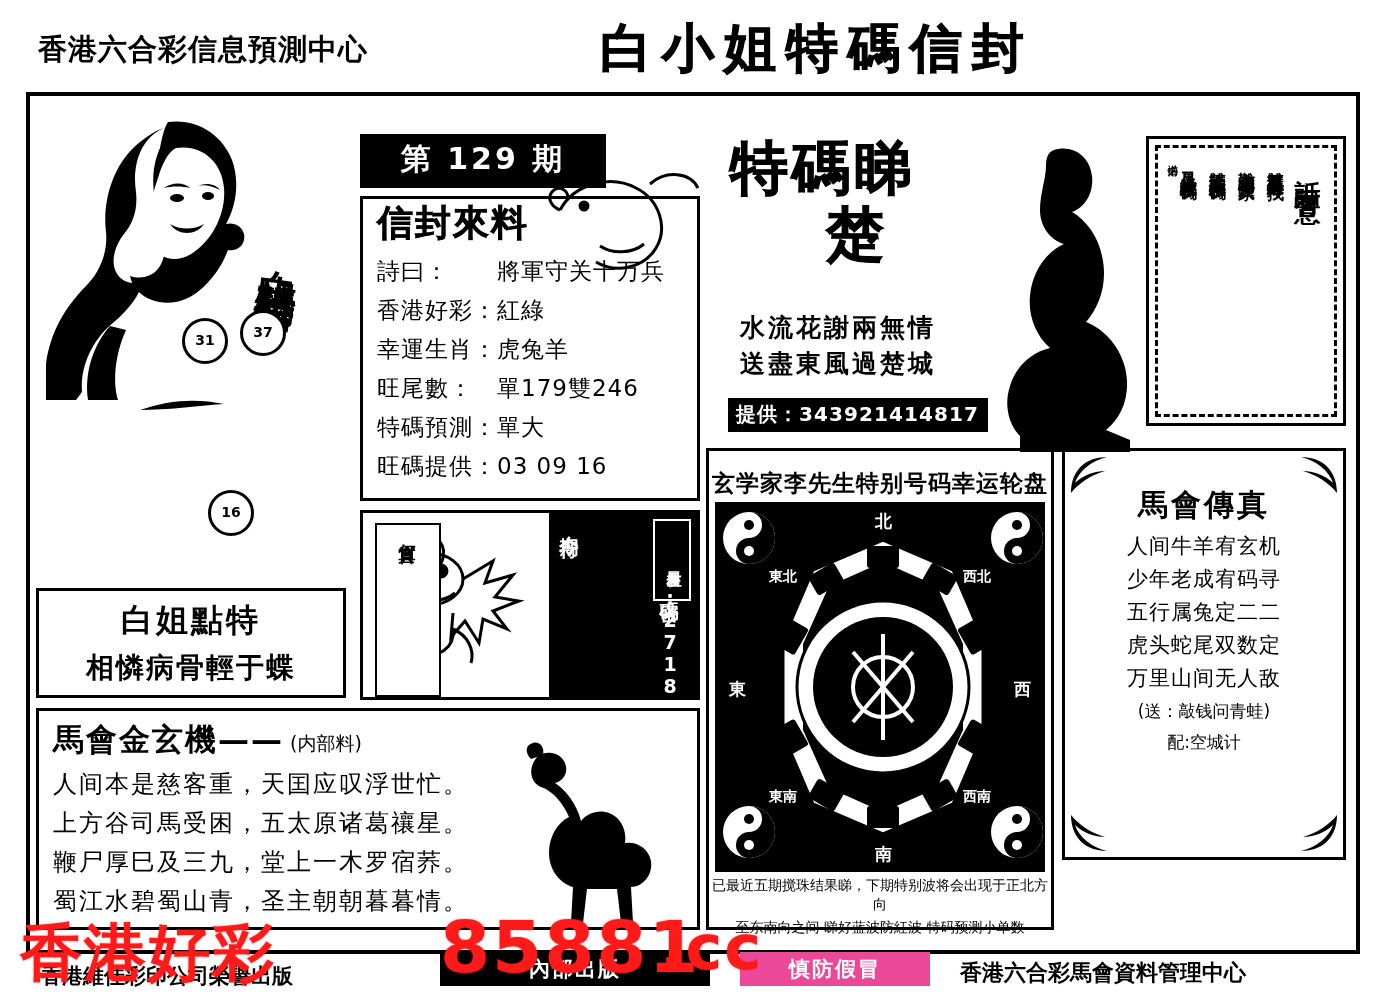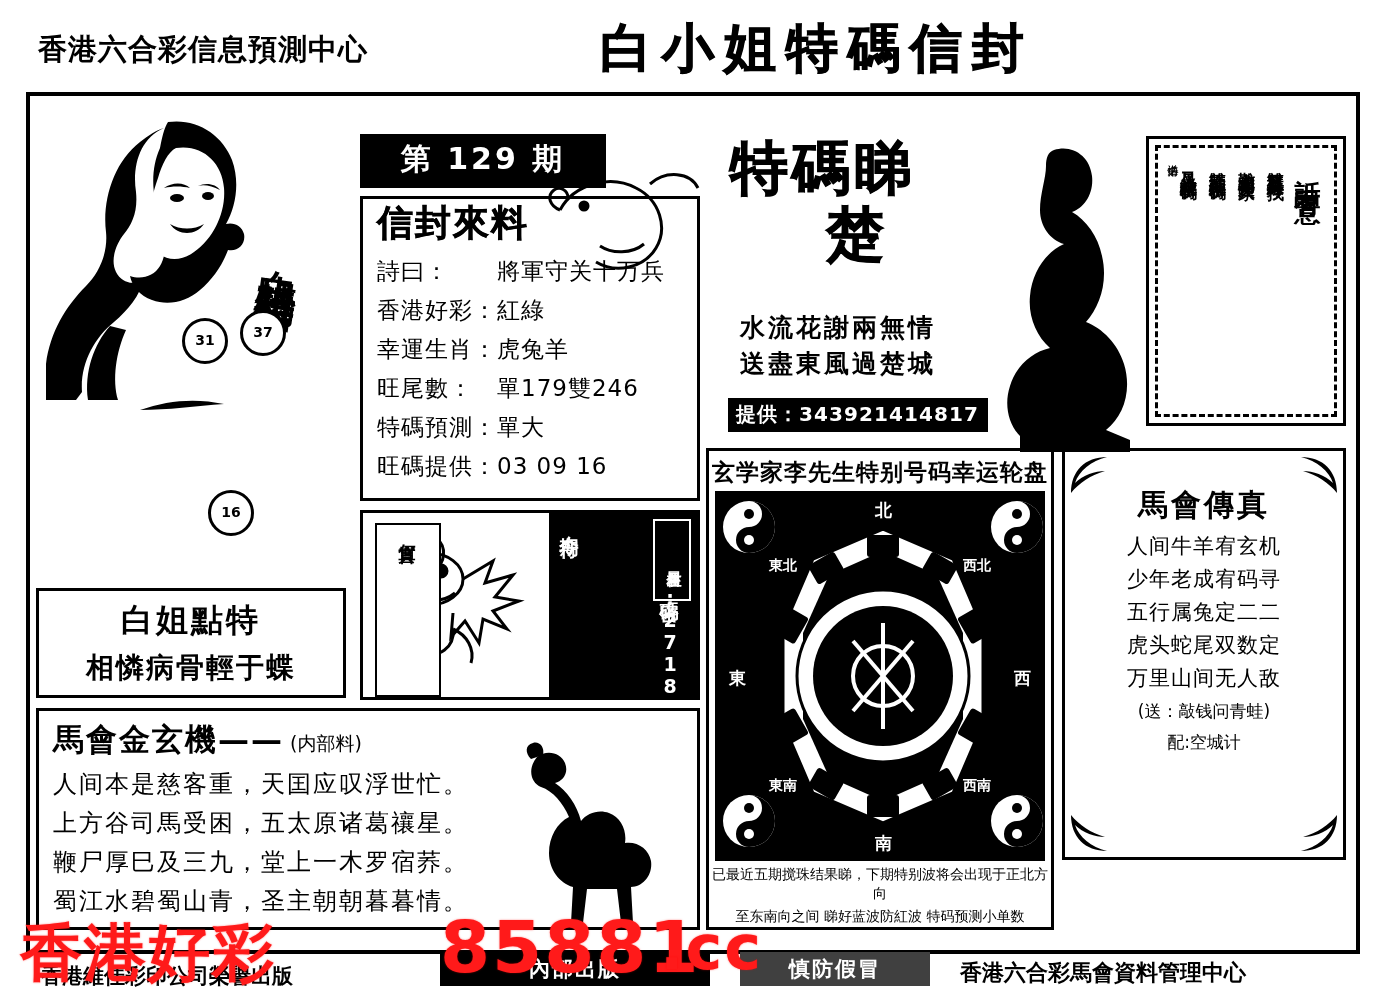--- a/index.html
+++ b/index.html
@@ -171,21 +171,21 @@
     writing-mode:vertical-rl;text-orientation:upright;letter-spacing:2px;
   }
 
   
   .wheelpanel{
     position:absolute;left:706px;top:448px;width:348px;height:482px;
     border:3px solid #000;box-sizing:border-box;
   }
   .wheel-title{
     font-size:23px;font-weight:bold;text-align:center;letter-spacing:1px;
-    padding:6px 0 3px;white-space:nowrap;
+    padding:17px 0 3px;white-space:nowrap;
   }
   .wheel-black{
     position:relative;margin:0 6px;height:370px;background:#000;
   }
   .wheel-note{
     font-size:14px;line-height:19px;text-align:center;padding-top:4px;
     letter-spacing:0px;
   }
   .dir{position:absolute;color:#fff;font-size:17px;font-weight:bold;}
 
@@ -201,21 +201,21 @@
 
   
   .foot-left{
     position:absolute;left:41px;top:962px;font-size:21px;font-weight:bold;white-space:nowrap;
   }
   .foot-black1{
     position:absolute;left:440px;top:952px;width:270px;height:34px;background:#000;
     color:#fff;font-size:21px;font-weight:bold;text-align:center;line-height:34px;letter-spacing:2px;
   }
   .foot-black2{
-    position:absolute;left:740px;top:952px;width:190px;height:34px;background:#404040;
+    position:absolute;left:740px;top:952px;width:190px;height:34px;background:#ec4899;
     color:#fff;font-size:21px;font-weight:bold;text-align:center;line-height:34px;letter-spacing:2px;
   }
   .foot-right{
     position:absolute;left:960px;top:958px;font-size:22px;font-weight:bold;white-space:nowrap;
   }
 
   
   .wm{
     position:absolute;left:20px;top:905px;width:1340px;height:80px;
     pointer-events:none;

